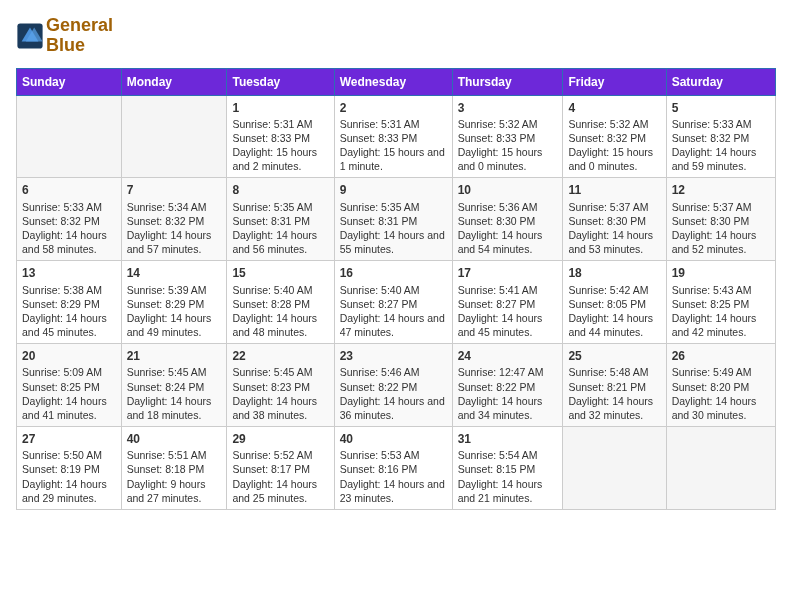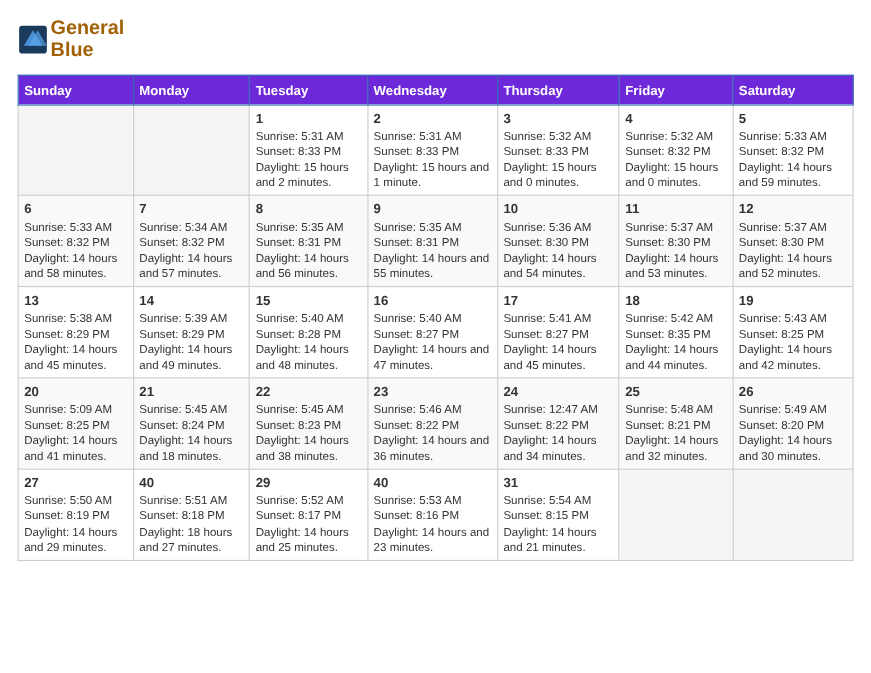--- a/index.html
+++ b/index.html
@@ -131,35 +131,35 @@
         <td><span class="day-num">10</span><span>Sunrise: 5:36 AM</span><br><span>Sunset: 8:30 PM</span><br><span>Daylight: 14 hours and 54 minutes.</span></td>
         <td><span class="day-num">11</span><span>Sunrise: 5:37 AM</span><br><span>Sunset: 8:30 PM</span><br><span>Daylight: 14 hours and 53 minutes.</span></td>
         <td><span class="day-num">12</span><span>Sunrise: 5:37 AM</span><br><span>Sunset: 8:30 PM</span><br><span>Daylight: 14 hours and 52 minutes.</span></td>
       </tr>
       <tr>
         <td><span class="day-num">13</span><span>Sunrise: 5:38 AM</span><br><span>Sunset: 8:29 PM</span><br><span>Daylight: 14 hours and 45 minutes.</span></td>
         <td><span class="day-num">14</span><span>Sunrise: 5:39 AM</span><br><span>Sunset: 8:29 PM</span><br><span>Daylight: 14 hours and 49 minutes.</span></td>
         <td><span class="day-num">15</span><span>Sunrise: 5:40 AM</span><br><span>Sunset: 8:28 PM</span><br><span>Daylight: 14 hours and 48 minutes.</span></td>
         <td><span class="day-num">16</span><span>Sunrise: 5:40 AM</span><br><span>Sunset: 8:27 PM</span><br><span>Daylight: 14 hours and 47 minutes.</span></td>
         <td><span class="day-num">17</span><span>Sunrise: 5:41 AM</span><br><span>Sunset: 8:27 PM</span><br><span>Daylight: 14 hours and 45 minutes.</span></td>
-        <td><span class="day-num">18</span><span>Sunrise: 5:42 AM</span><br><span>Sunset: 8:35 PM</span><br><span>Daylight: 14 hours and 44 minutes.</span></td>
+        <td><span class="day-num">18</span><span>Sunrise: 5:42 AM</span><br><span>Sunset: 8:05 PM</span><br><span>Daylight: 14 hours and 44 minutes.</span></td>
         <td><span class="day-num">19</span><span>Sunrise: 5:43 AM</span><br><span>Sunset: 8:25 PM</span><br><span>Daylight: 14 hours and 42 minutes.</span></td>
       </tr>
       <tr>
         <td><span class="day-num">20</span><span>Sunrise: 5:09 AM</span><br><span>Sunset: 8:25 PM</span><br><span>Daylight: 14 hours and 41 minutes.</span></td>
         <td><span class="day-num">21</span><span>Sunrise: 5:45 AM</span><br><span>Sunset: 8:24 PM</span><br><span>Daylight: 14 hours and 18 minutes.</span></td>
         <td><span class="day-num">22</span><span>Sunrise: 5:45 AM</span><br><span>Sunset: 8:23 PM</span><br><span>Daylight: 14 hours and 38 minutes.</span></td>
         <td><span class="day-num">23</span><span>Sunrise: 5:46 AM</span><br><span>Sunset: 8:22 PM</span><br><span>Daylight: 14 hours and 36 minutes.</span></td>
         <td><span class="day-num">24</span><span>Sunrise: 12:47 AM</span><br><span>Sunset: 8:22 PM</span><br><span>Daylight: 14 hours and 34 minutes.</span></td>
         <td><span class="day-num">25</span><span>Sunrise: 5:48 AM</span><br><span>Sunset: 8:21 PM</span><br><span>Daylight: 14 hours and 32 minutes.</span></td>
         <td><span class="day-num">26</span><span>Sunrise: 5:49 AM</span><br><span>Sunset: 8:20 PM</span><br><span>Daylight: 14 hours and 30 minutes.</span></td>
       </tr>
       <tr>
         <td><span class="day-num">27</span><span>Sunrise: 5:50 AM</span><br><span>Sunset: 8:19 PM</span><br><span>Daylight: 14 hours and 29 minutes.</span></td>
-        <td><span class="day-num">40</span><span>Sunrise: 5:51 AM</span><br><span>Sunset: 8:18 PM</span><br><span>Daylight: 18 hours and 27 minutes.</span></td>
+        <td><span class="day-num">40</span><span>Sunrise: 5:51 AM</span><br><span>Sunset: 8:18 PM</span><br><span>Daylight: 9 hours and 27 minutes.</span></td>
         <td><span class="day-num">29</span><span>Sunrise: 5:52 AM</span><br><span>Sunset: 8:17 PM</span><br><span>Daylight: 14 hours and 25 minutes.</span></td>
         <td><span class="day-num">40</span><span>Sunrise: 5:53 AM</span><br><span>Sunset: 8:16 PM</span><br><span>Daylight: 14 hours and 23 minutes.</span></td>
         <td><span class="day-num">31</span><span>Sunrise: 5:54 AM</span><br><span>Sunset: 8:15 PM</span><br><span>Daylight: 14 hours and 21 minutes.</span></td>
         <td class="empty"></td>
         <td class="empty"></td>
       </tr>
     </tbody>
 </table>
 
 </body></html>

